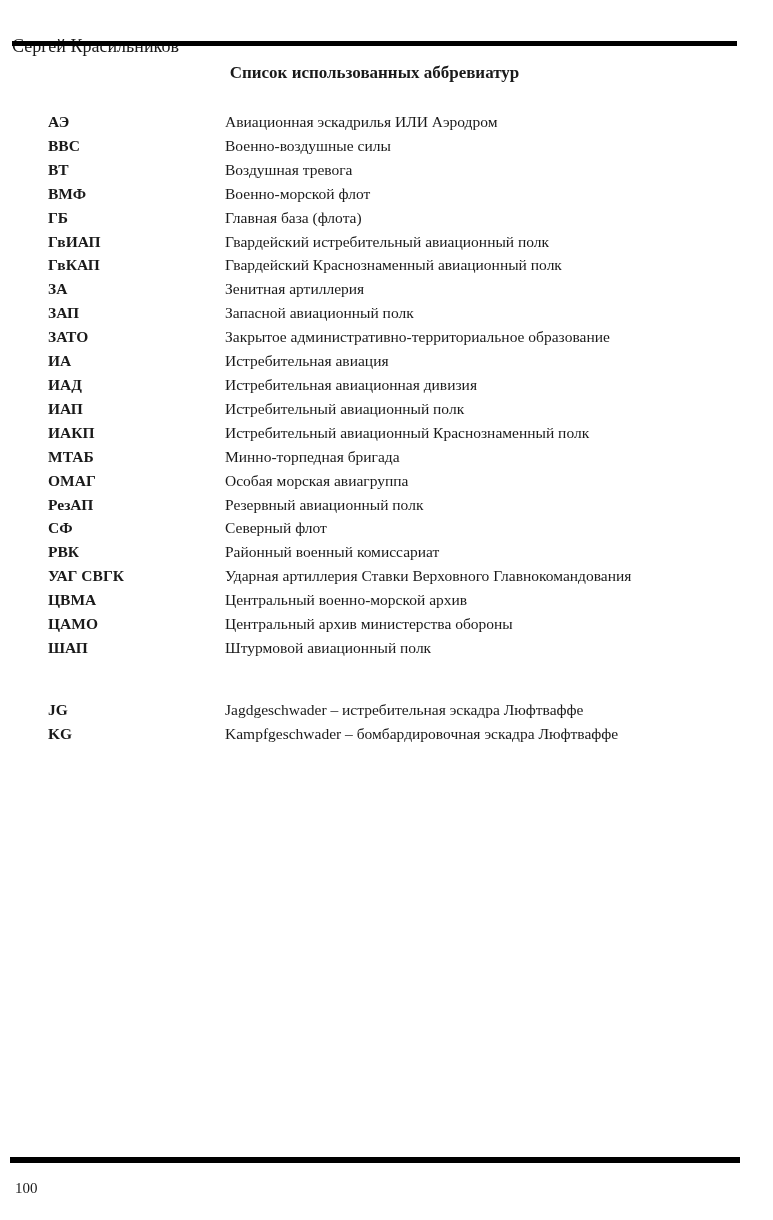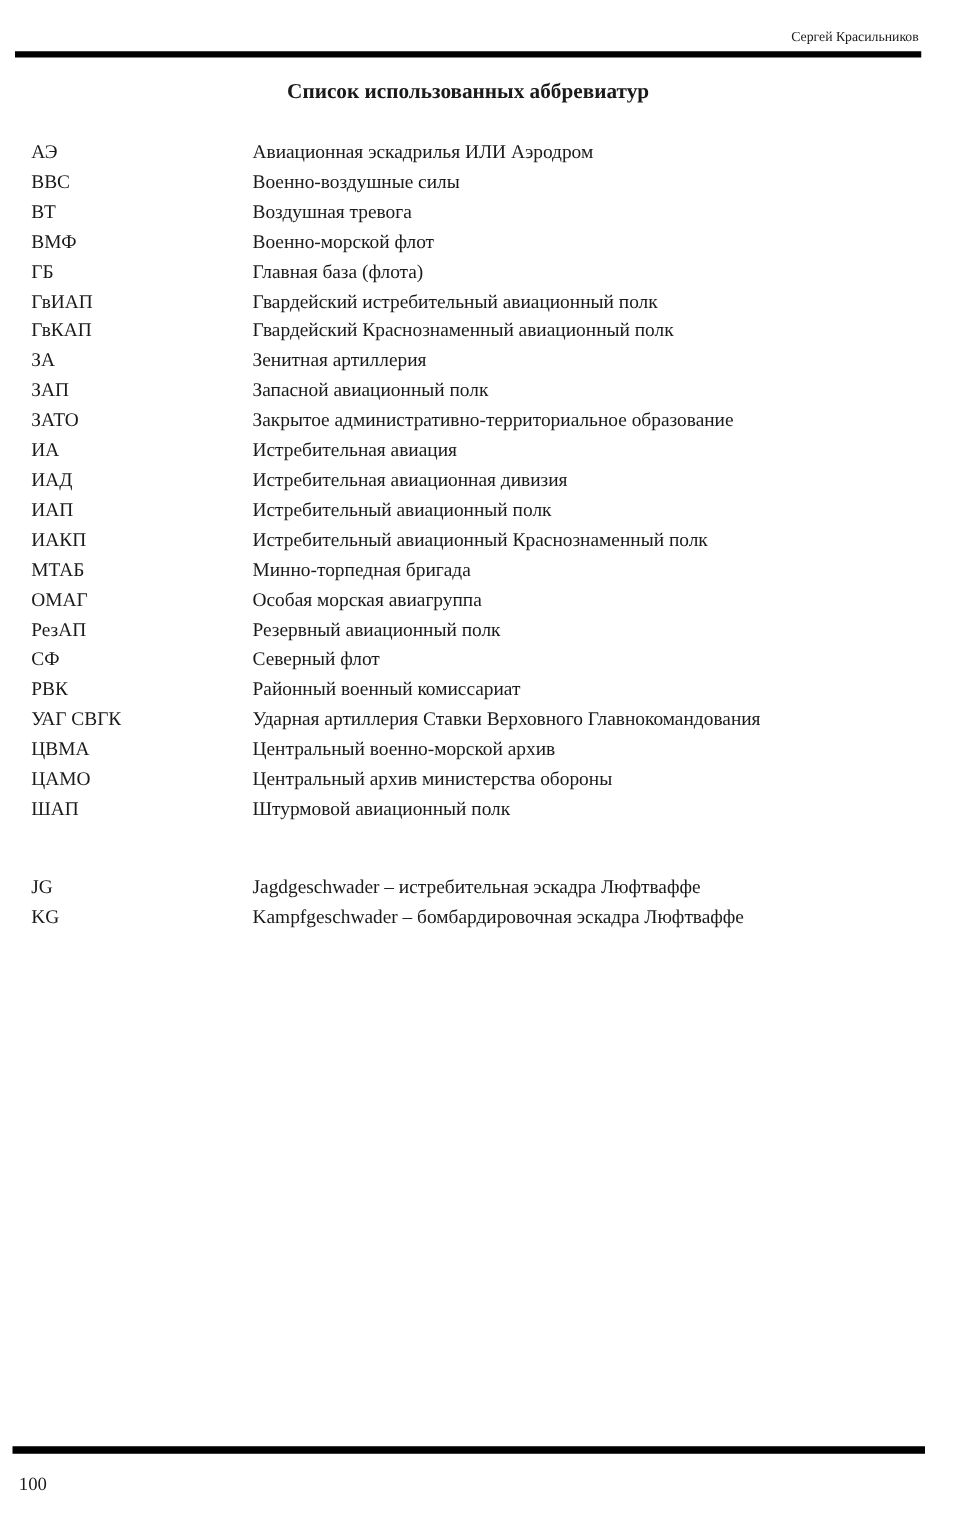--- a/index.html
+++ b/index.html
@@ -11,25 +11,24 @@
     position: relative;
     width: 773px;
     height: 1220px;
     background: #ffffff;
     font-family: "Liberation Serif", "DejaVu Serif", serif;
     color: #1a1a1a;
     overflow: hidden;
   }
   .header {
     position: absolute;
-    top: 20px;
+    top: 36px;
     left: 12px;
     right: 38px;
-    text-align: right;
-    font-size: 11px;
+    font-size: 18px;
     line-height: 20px;
   }
   .top-rule {
     position: absolute;
     top: 41px;
     left: 12px;
     width: 725px;
     height: 5px;
     background: #000000;
   }
@@ -50,23 +49,23 @@
     width: 773px;
   }
   .row {
     display: flex;
     align-items: baseline;
     font-size: 15.5px;
     line-height: 23.9px;
   }
   .abbr-cell {
     width: 177px;
-    padding-left: 25px;
+    padding-left: 48px;
     flex: 0 0 auto;
-    font-weight: normal;
+    font-weight: bold;
     box-sizing: content-box;
   }
   .meaning-cell {
     flex: 1 1 auto;
     padding-right: 40px;
   }
   .foreign-list {
     position: absolute;
     top: 698px;
     left: 0;

